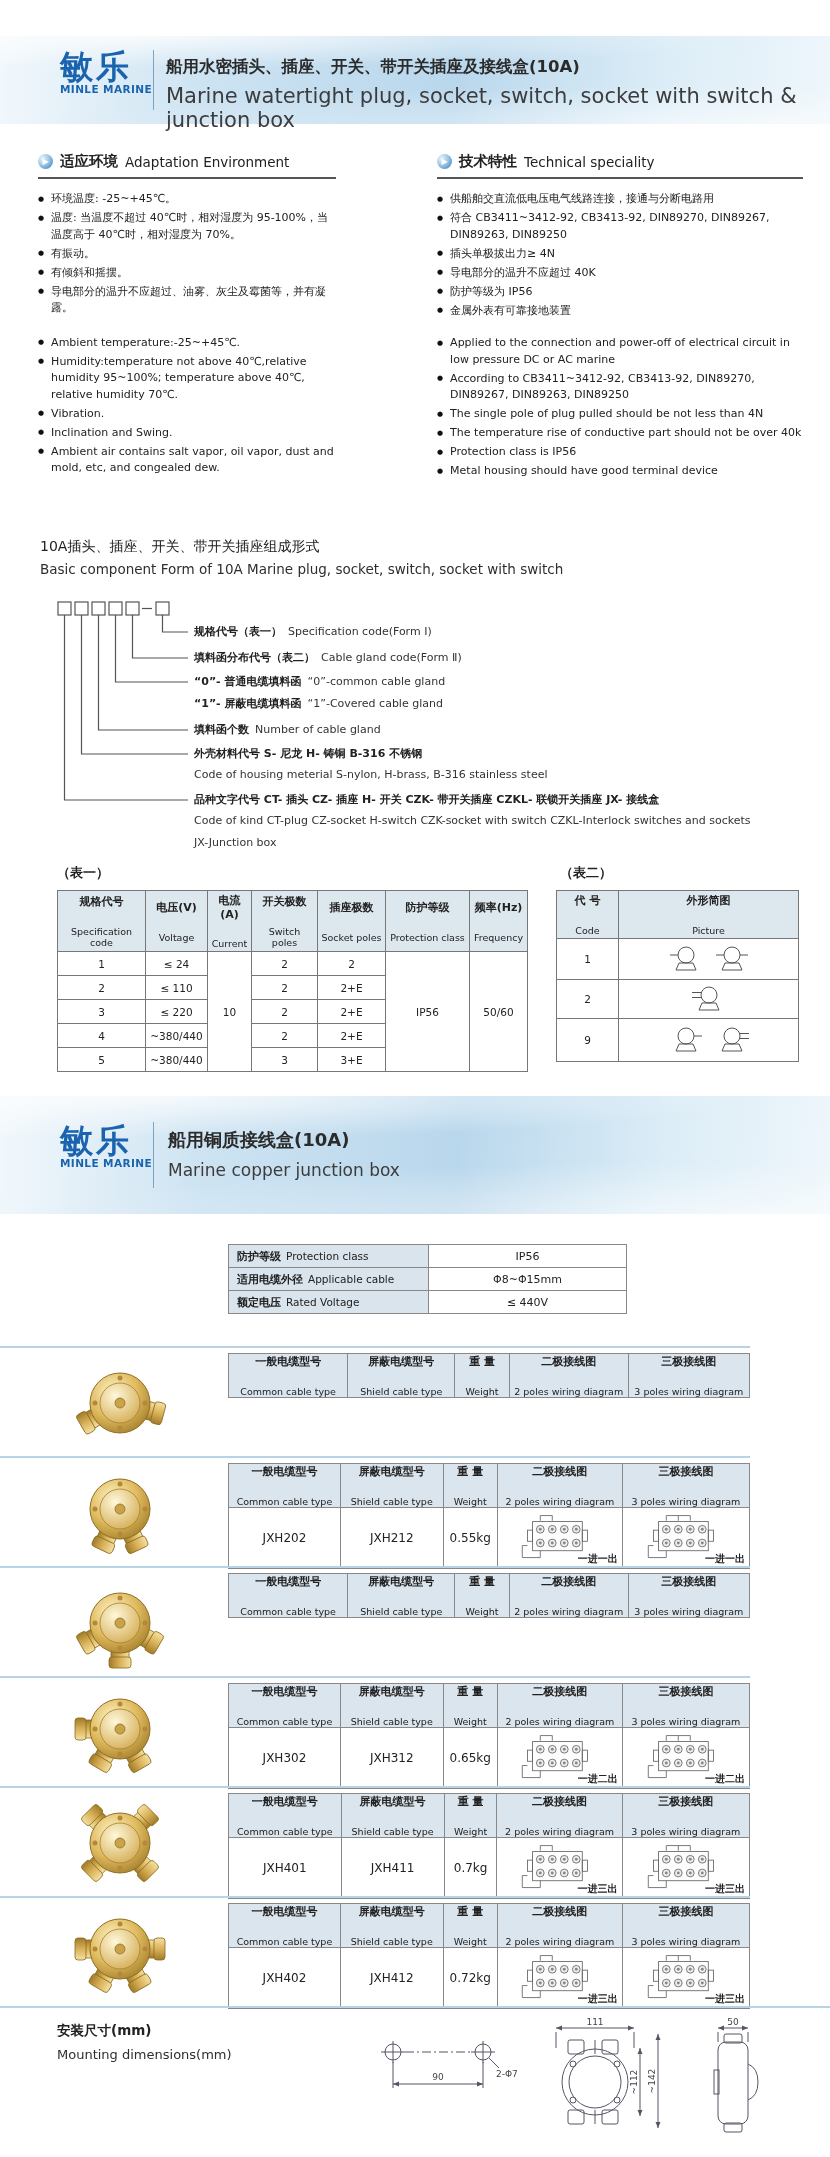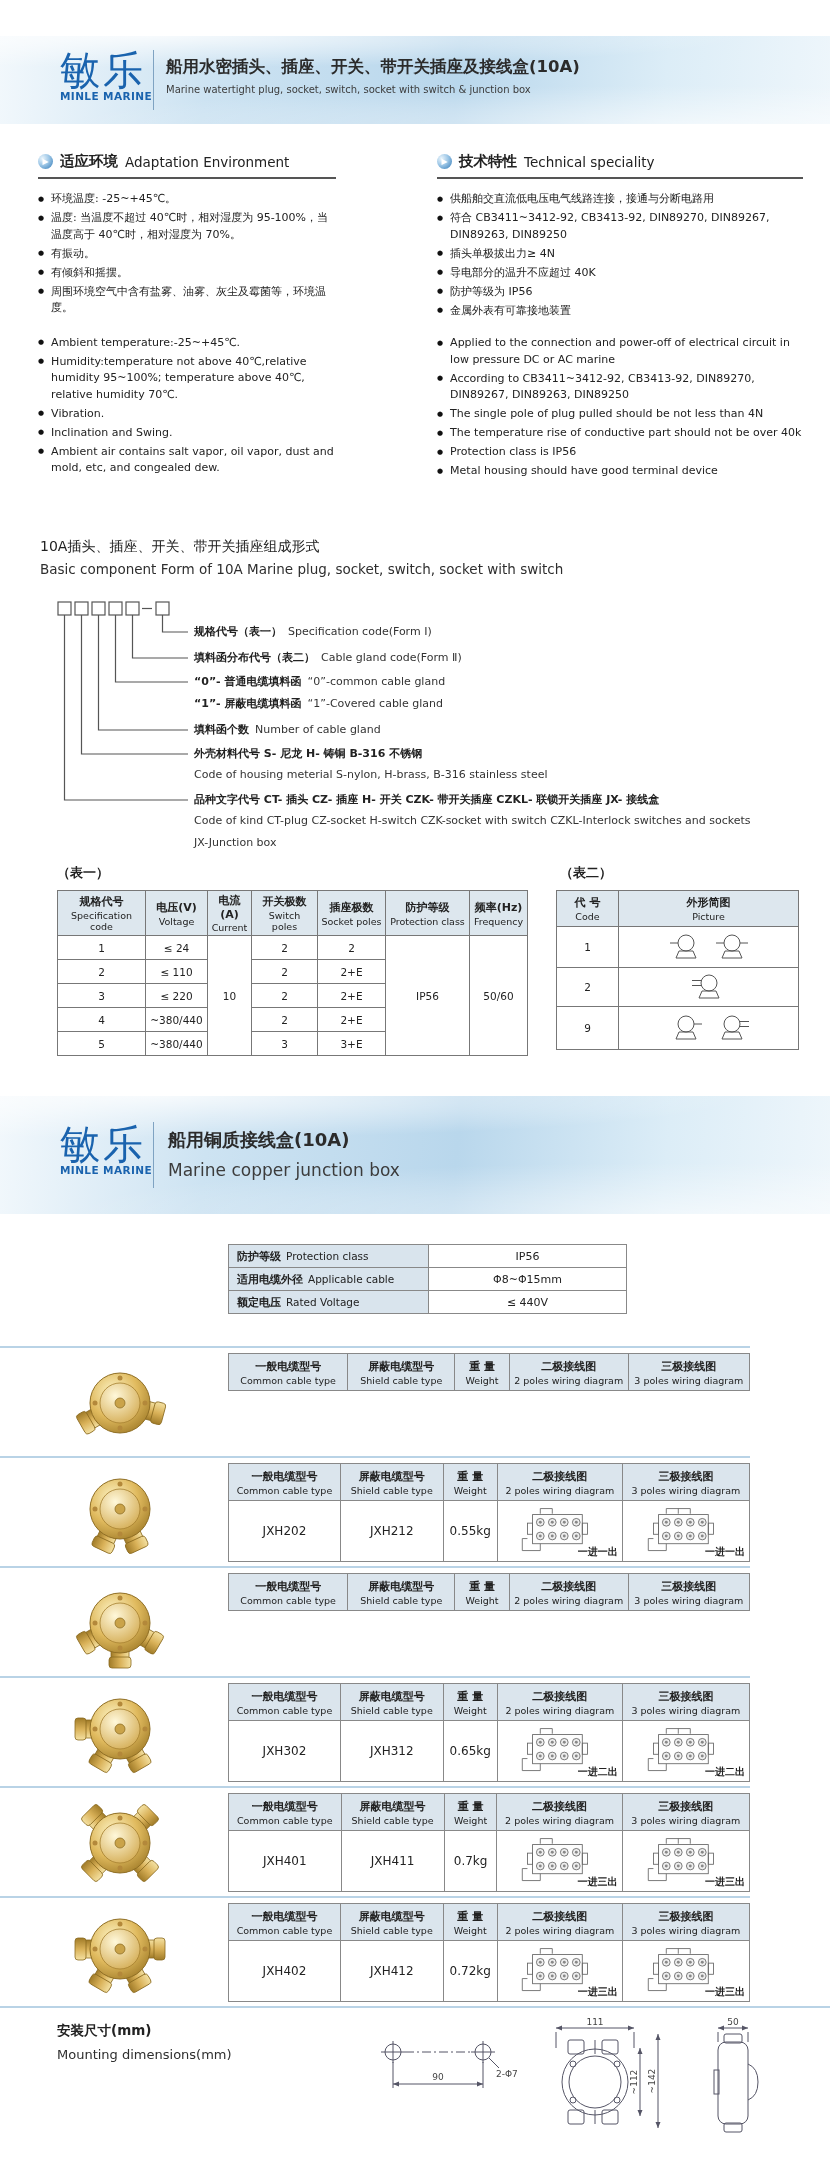--- a/index.html
+++ b/index.html
@@ -3,21 +3,21 @@
 <meta charset="utf-8">
 <style>
 *{box-sizing:border-box;margin:0;padding:0}
 body{position:relative;width:830px;height:2157px;margin:0;background:#fff;
   font-family:"DejaVu Sans","Liberation Sans",sans-serif;color:#333;overflow:hidden}
 .abs{position:absolute}
 .band{left:0;width:830px;background:linear-gradient(95deg,#f2f8fc 0%,#cde3f2 25%,#b9d7ec 55%,#dcedf7 80%,#eef6fb 100%);overflow:hidden}
 .band::before{content:"";position:absolute;inset:0;background:
  radial-gradient(120% 60% at 18% 0%,rgba(255,255,255,.8),transparent 60%),
  radial-gradient(140% 80% at 85% 100%,rgba(255,255,255,.55),transparent 55%)}
-.logo-cn{font-weight:normal;color:#1a63ae;font-size:40px;letter-spacing:3px;line-height:1}
+.logo-cn{font-weight:bold;color:#1a63ae;font-size:33px;letter-spacing:3px;line-height:1}
 .logo-en{font-weight:bold;color:#1a63ae;font-size:10.5px;letter-spacing:.4px}
 .vdiv{width:1px;background:#7fa3c2}
 .t-cn{font-weight:bold;color:#2b2b2b}
 .t-en{color:#3c3c3c}
 .sec-head{display:flex;align-items:center;gap:7px;border-bottom:2px solid #555;padding-bottom:6px}
 .sec-ico{width:15px;height:15px;border-radius:50%;flex:0 0 15px;
  background:radial-gradient(circle at 30% 30%,#eaf5fc,#9cc6e6 45%,#2e77b5);
  display:flex;align-items:center;justify-content:center;color:#fff;font-size:8px;line-height:1}
 .sh-cn{font-size:14.5px;font-weight:bold;color:#222}
 .sh-en{font-size:13.5px;color:#222}
@@ -27,21 +27,21 @@
 .cft-cn{font-size:14px;font-weight:normal;color:#222}
 .cft-en{font-size:13.5px;margin-top:5px;color:#2e2e2e}
 .dlabel{position:absolute;font-size:11px;white-space:nowrap}
 .dl-cn{font-weight:bold;color:#222}
 .dl-en{color:#333;margin-left:6px}
 .cap{font-size:13px;font-weight:bold;color:#222}
 table.spec{border-collapse:collapse;table-layout:fixed}
 table.spec td{border:1px solid #777;text-align:center;font-size:10.5px;padding:2px 3px;color:#222;height:24px}
 table.spec td.hd{background:#dde7ee;height:36px}
 .hcn{font-size:11px;font-weight:bold}
-.hen{font-size:9.5px;margin-top:1px}
+.hen{font-size:9.5px;margin-top:17px}
 table.std{border-collapse:collapse;table-layout:fixed}
 table.std td{border:1px solid #888;font-size:11px;height:23px;color:#222}
 td.sl{background:#d9e4ed;padding-left:8px}
 td.sv{text-align:center}
 .sl .c{font-weight:bold;font-size:11px}
 .sl .e{font-size:10.5px;margin-left:5px;font-weight:normal}
 .prow{position:absolute;left:0;width:750px;height:110px;border-top:2px solid #b9d3e6}
 .pphoto{position:absolute;left:20px;top:3px}
 table.pt{position:absolute;left:228px;top:5px;border-collapse:collapse;table-layout:fixed}
 table.pt td{border:1px solid #888;text-align:center;vertical-align:middle;color:#222}
@@ -131,21 +131,21 @@
 </defs>
 </svg>
 
 <div class="abs band" style="top:36px;height:88px"></div>
 <div class="abs" style="left:60px;top:50px">
   <div class="logo-cn">敏乐</div>
   <div class="logo-en">MINLE MARINE</div>
 </div>
 <div class="abs vdiv" style="left:153px;top:50px;height:60px"></div>
 <div class="abs t-cn" style="left:166px;top:56px;font-size:16.5px">船用水密插头、插座、开关、带开关插座及接线盒(10A)</div>
-<div class="abs t-en" style="left:166px;top:84px;font-size:10px">Marine watertight plug, socket, switch, socket with switch &amp; junction box</div>
+<div class="abs t-en" style="left:166px;top:84px;font-size:21px">Marine watertight plug, socket, switch, socket with switch &amp; junction box</div>
 
 <div class="abs" style="left:38px;top:152px;width:298px">
   <div class="sec-head">
     <span class="sec-ico">▶</span>
     <span class="sh-cn">适应环境</span>
     <span class="sh-en">Adaptation Environment</span>
   </div>
   <div class="blist">
     <div class="b">
         <span class="dot">●</span>
@@ -158,21 +158,21 @@
     <div class="b">
         <span class="dot">●</span>
         <span>有振动。</span>
       </div>
     <div class="b">
         <span class="dot">●</span>
         <span>有倾斜和摇摆。</span>
       </div>
     <div class="b">
         <span class="dot">●</span>
-        <span>周围环境空气中含有盐雾、油雾、灰尘及霉菌等，环境温度。</span>
+        <span>导电部分的温升不应超过、油雾、灰尘及霉菌等，并有凝露。</span>
       </div>
   </div>
   <div class="blist" style="margin-top:18px">
     <div class="b">
         <span class="dot">●</span>
         <span>Ambient temperature:-25~+45℃.</span>
       </div>
     <div class="b">
         <span class="dot">●</span>
         <span>Humidity:temperature not above 40℃,relative humidity 95~100%; temperature above 40℃, relative humidity 70℃.</span>

